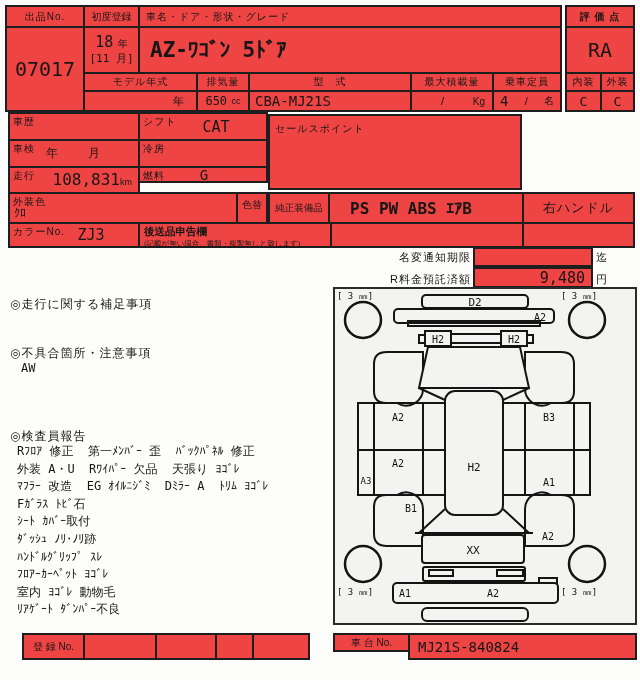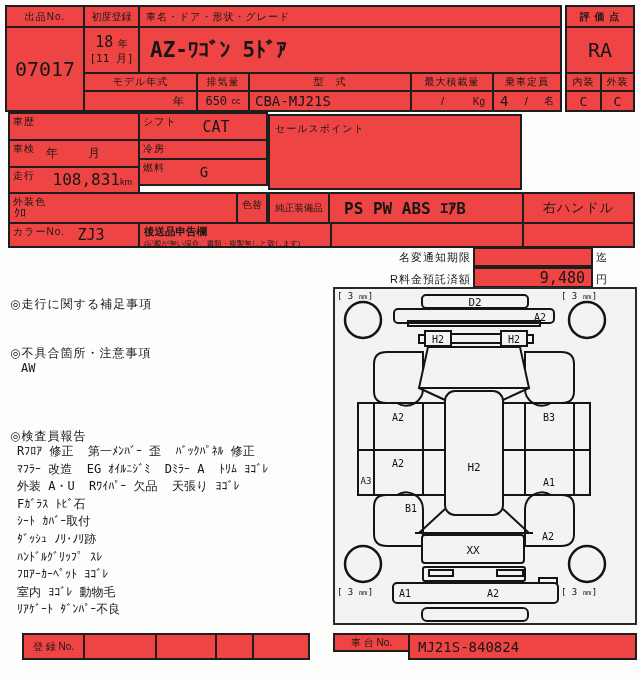--- a/index.html
+++ b/index.html
@@ -100,21 +100,21 @@
     <span class="corner">車検</span>
     <div class="cen" style="height:100%;font-size:12px;letter-spacing:2px;">年　　月</div>
   </div>
 <div class="c" style="left:138px;top:139px;width:130px;height:29px;">
     <span class="corner">冷房</span>
   </div>
 <div class="c" style="left:8px;top:166px;width:132px;height:28px;">
     <span class="corner">走行</span>
     <div style="position:absolute;right:6px;bottom:3px;"><span class="mono" style="font-size:16px;">108,831</span><span style="font-size:9px;">km</span></div>
   </div>
-<div class="c" style="left:138px;top:158px;width:130px;height:28px;">
+<div class="c" style="left:138px;top:166px;width:130px;height:17px;">
     <span class="corner">燃料</span>
     <div class="cen mono" style="height:100%;padding-left:2px;font-size:14px;">G</div>
   </div>
 <div class="c" style="left:8px;top:192px;width:230px;height:32px;">
     <span class="corner">外装色</span>
     <div style="position:absolute;left:4px;bottom:2px;font-size:12px;" class="mono">ｸﾛ</div>
   </div>
 <div class="c" style="left:236px;top:192px;width:32px;height:32px;text-align:center;"><span style="font-size:10px;">色替</span></div>
 <div class="c" style="left:8px;top:222px;width:132px;height:26px;">
     <span class="corner">カラーNo.</span>
@@ -122,21 +122,21 @@
   </div>
 <div class="c" style="left:138px;top:222px;width:194px;height:26px;padding:1px 0 0 4px;">
   <div style="font-size:10.5px;font-weight:bold;">後送品申告欄</div>
   <div style="font-size:7.5px;">(記載が無い場合、書類・複製無しと致します)</div>
 </div>
 <div class="c" style="left:330px;top:222px;width:194px;height:26px;"></div>
 <div class="c" style="left:268px;top:114px;width:254px;height:76px;padding:2px 0 0 5px;"><span class="lbl">セールスポイント</span></div>
 <div class="c cen" style="left:268px;top:192px;width:62px;height:32px;">
     <span style="font-size:9.5px;">純正装備品</span>
   </div>
-<div class="c" style="left:328px;top:192px;width:196px;height:32px;display:flex;align-items:center;padding-left:14px;">
+<div class="c" style="left:328px;top:192px;width:196px;height:32px;display:flex;align-items:center;padding-left:20px;">
     <span class="mono" style="font-size:16px;font-weight:bold;">PS PW ABS ｴｱB</span>
   </div>
 <div class="c cen" style="left:522px;top:192px;width:113px;height:32px;">
     <span style="font-size:13px;letter-spacing:1px;">右ハンドル</span>
   </div>
 <div class="c" style="left:522px;top:222px;width:113px;height:26px;"></div>
 
 <div class="t" style="left:340px;top:250px;width:131px;text-align:right;font-size:11px;letter-spacing:1px;">名変通知期限</div>
 <div class="c" style="left:473px;top:247px;width:120px;height:20px;"><span class="mono"></span></div>
 <div class="t" style="left:596px;top:250px;font-size:11px;">迄</div>
@@ -145,22 +145,22 @@
     <span class="mono" style="font-size:15px;">9,480</span>
   </div>
 <div class="t" style="left:596px;top:272px;font-size:11px;">円</div>
 
 <div class="t note-title" style="left:10px;top:296px;">◎走行に関する補足事項</div>
 <div class="t note-title" style="left:10px;top:345px;">◎不具合箇所・注意事項</div>
 <div class="t mono" style="left:21px;top:361px;font-size:12px;">AW</div>
 <div class="t note-title" style="left:10px;top:428px;">◎検査員報告</div>
 <div class="t" style="left:17px;top:443px;width:318px;">
   <div class="rep">Rﾌﾛｱ 修正  第一ﾒﾝﾊﾞｰ 歪  ﾊﾞｯｸﾊﾟﾈﾙ 修正</div>
+  <div class="rep">外装 A・U  Rﾜｲﾊﾟｰ 欠品  天張り ﾖｺﾞﾚ</div>
   <div class="rep">ﾏﾌﾗｰ 改造  EG ｵｲﾙﾆｼﾞﾐ  Dﾐﾗｰ A  ﾄﾘﾑ ﾖｺﾞﾚ</div>
-  <div class="rep">外装 A・U  Rﾜｲﾊﾟｰ 欠品  天張り ﾖｺﾞﾚ</div>
   <div class="rep">Fｶﾞﾗｽ ﾄﾋﾞ石</div>
   <div class="rep">ｼｰﾄ ｶﾊﾞｰ取付</div>
   <div class="rep">ﾀﾞｯｼｭ ﾉﾘ･ﾉﾘ跡</div>
   <div class="rep">ﾊﾝﾄﾞﾙｸﾞﾘｯﾌﾟ ｽﾚ</div>
   <div class="rep">ﾌﾛｱｰｶｰﾍﾟｯﾄ ﾖｺﾞﾚ</div>
   <div class="rep">室内 ﾖｺﾞﾚ 動物毛</div>
   <div class="rep">ﾘｱｹﾞｰﾄ ﾀﾞﾝﾊﾟｰ不良</div>
 </div>
 
 <div class="t" style="left:333px;top:287px;width:304px;height:338px;border:2px solid #2a2a2a;background:#f3f3f1;">

